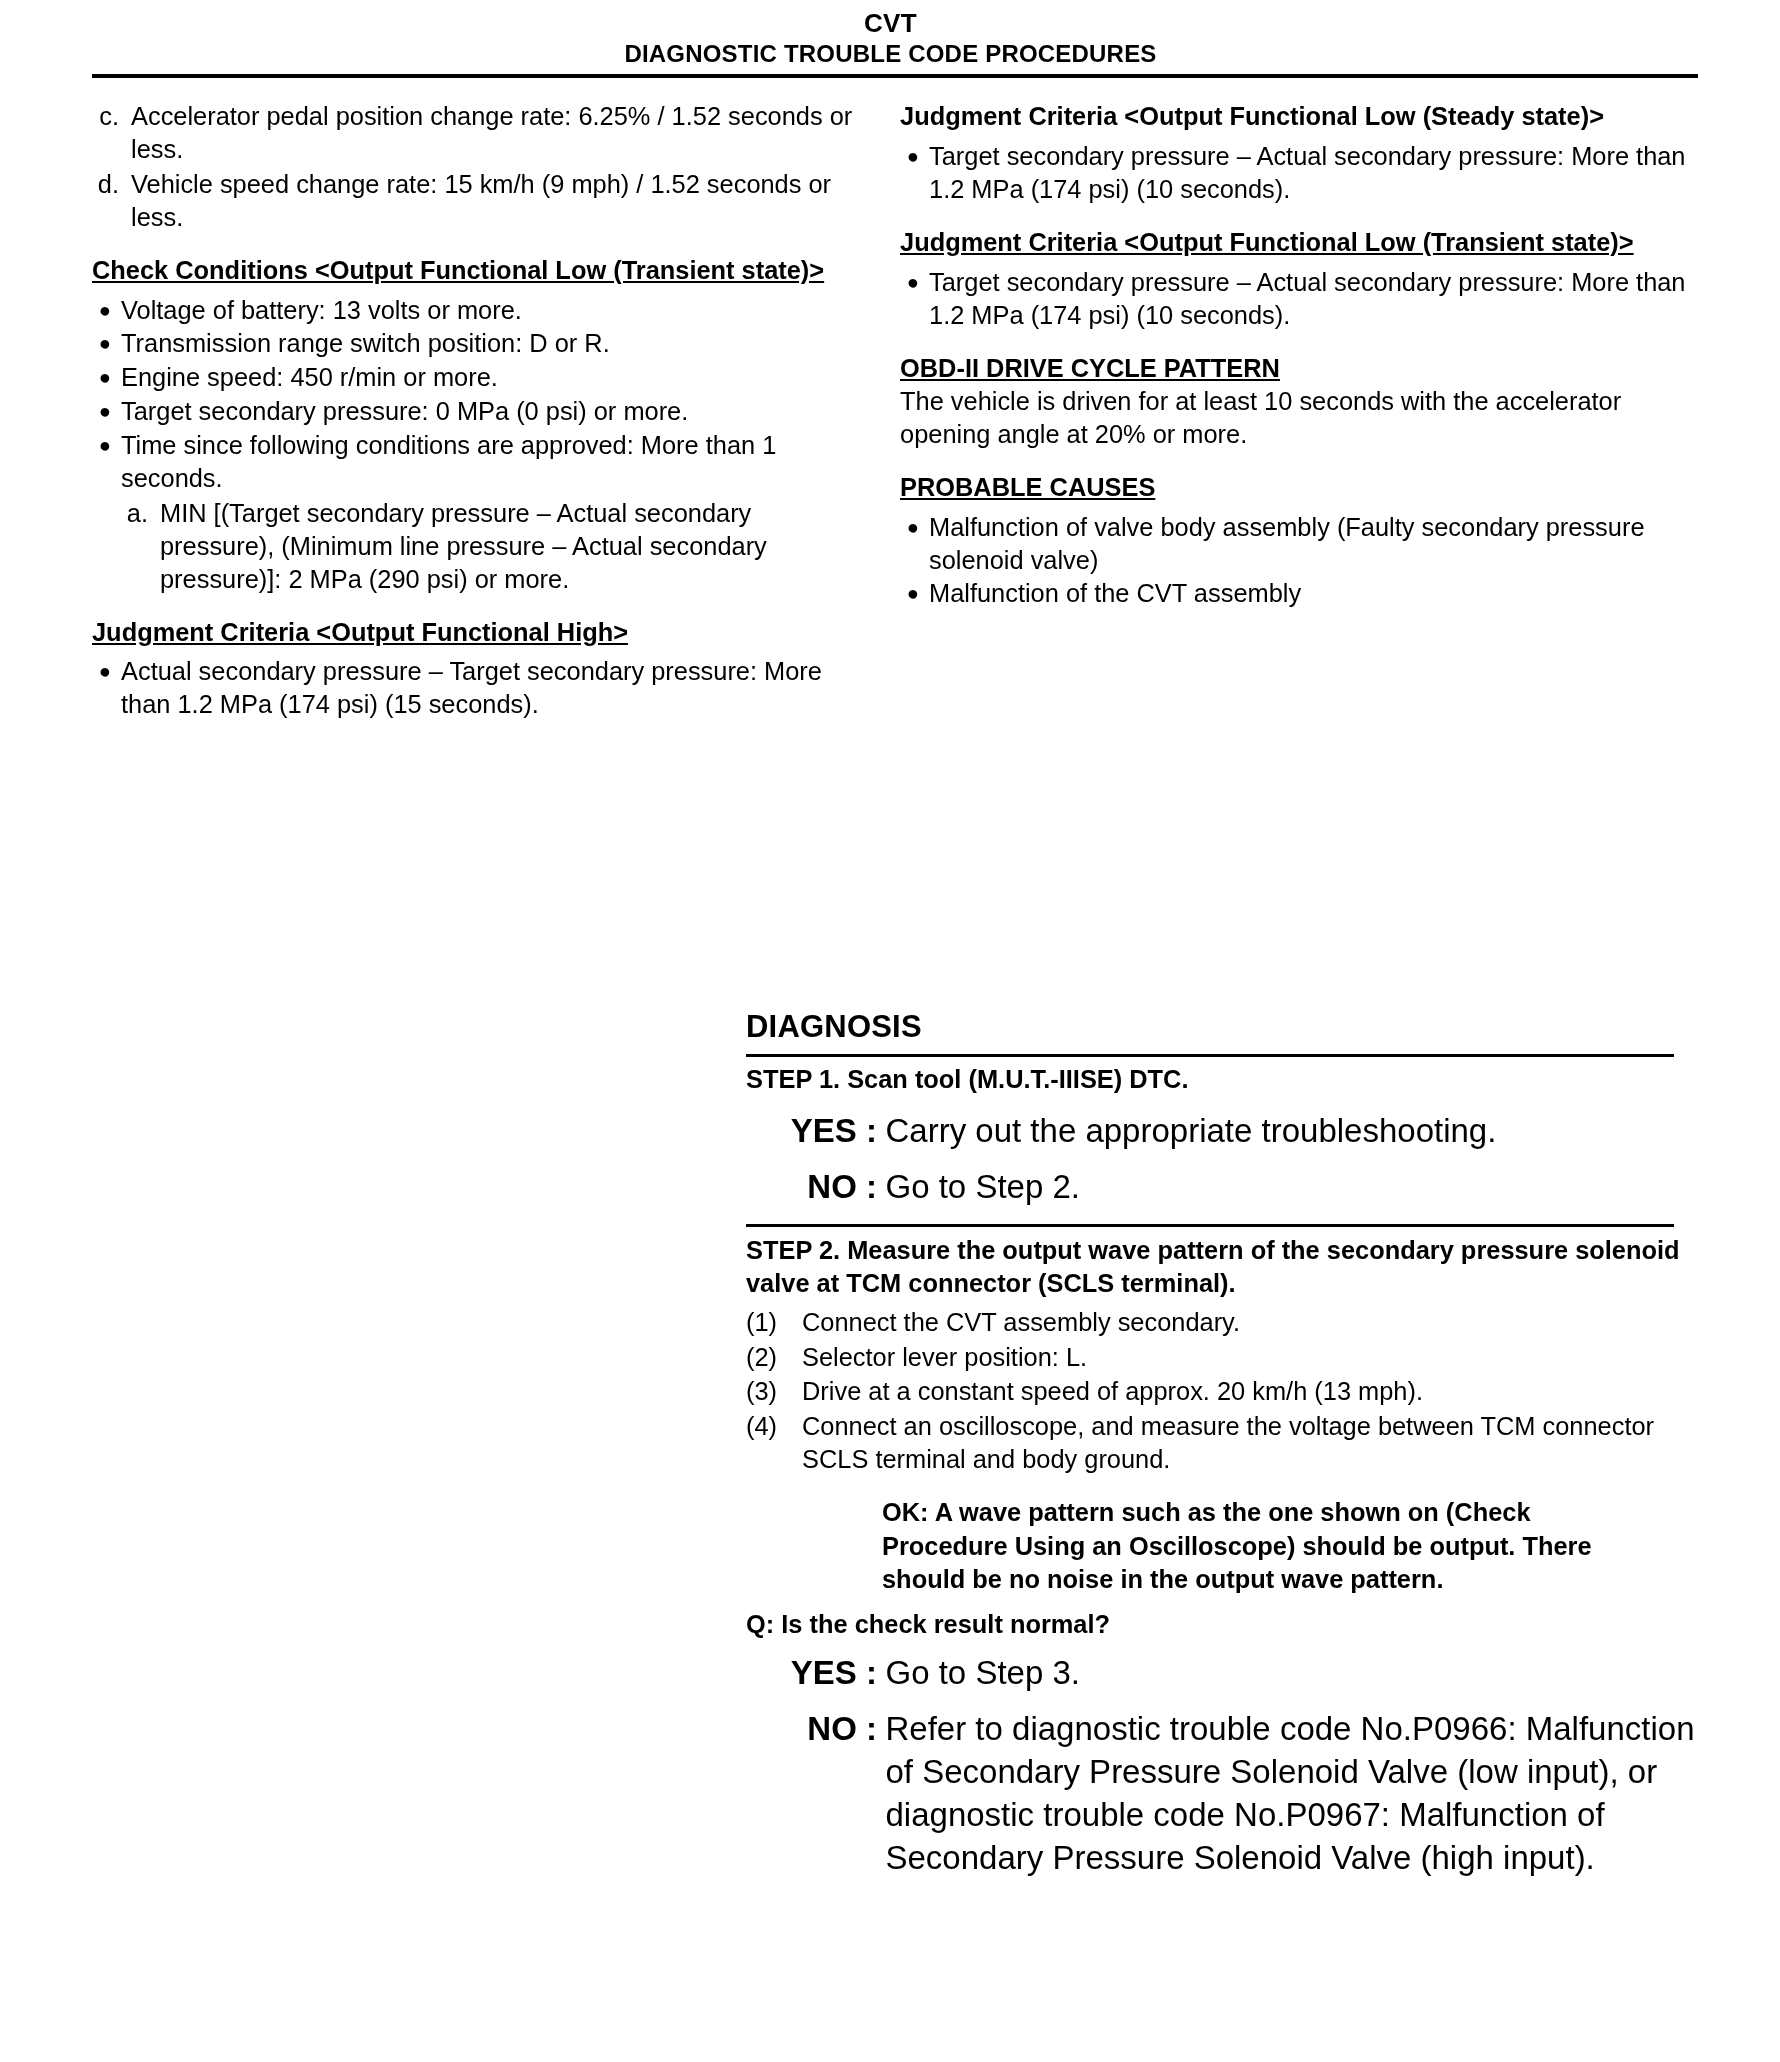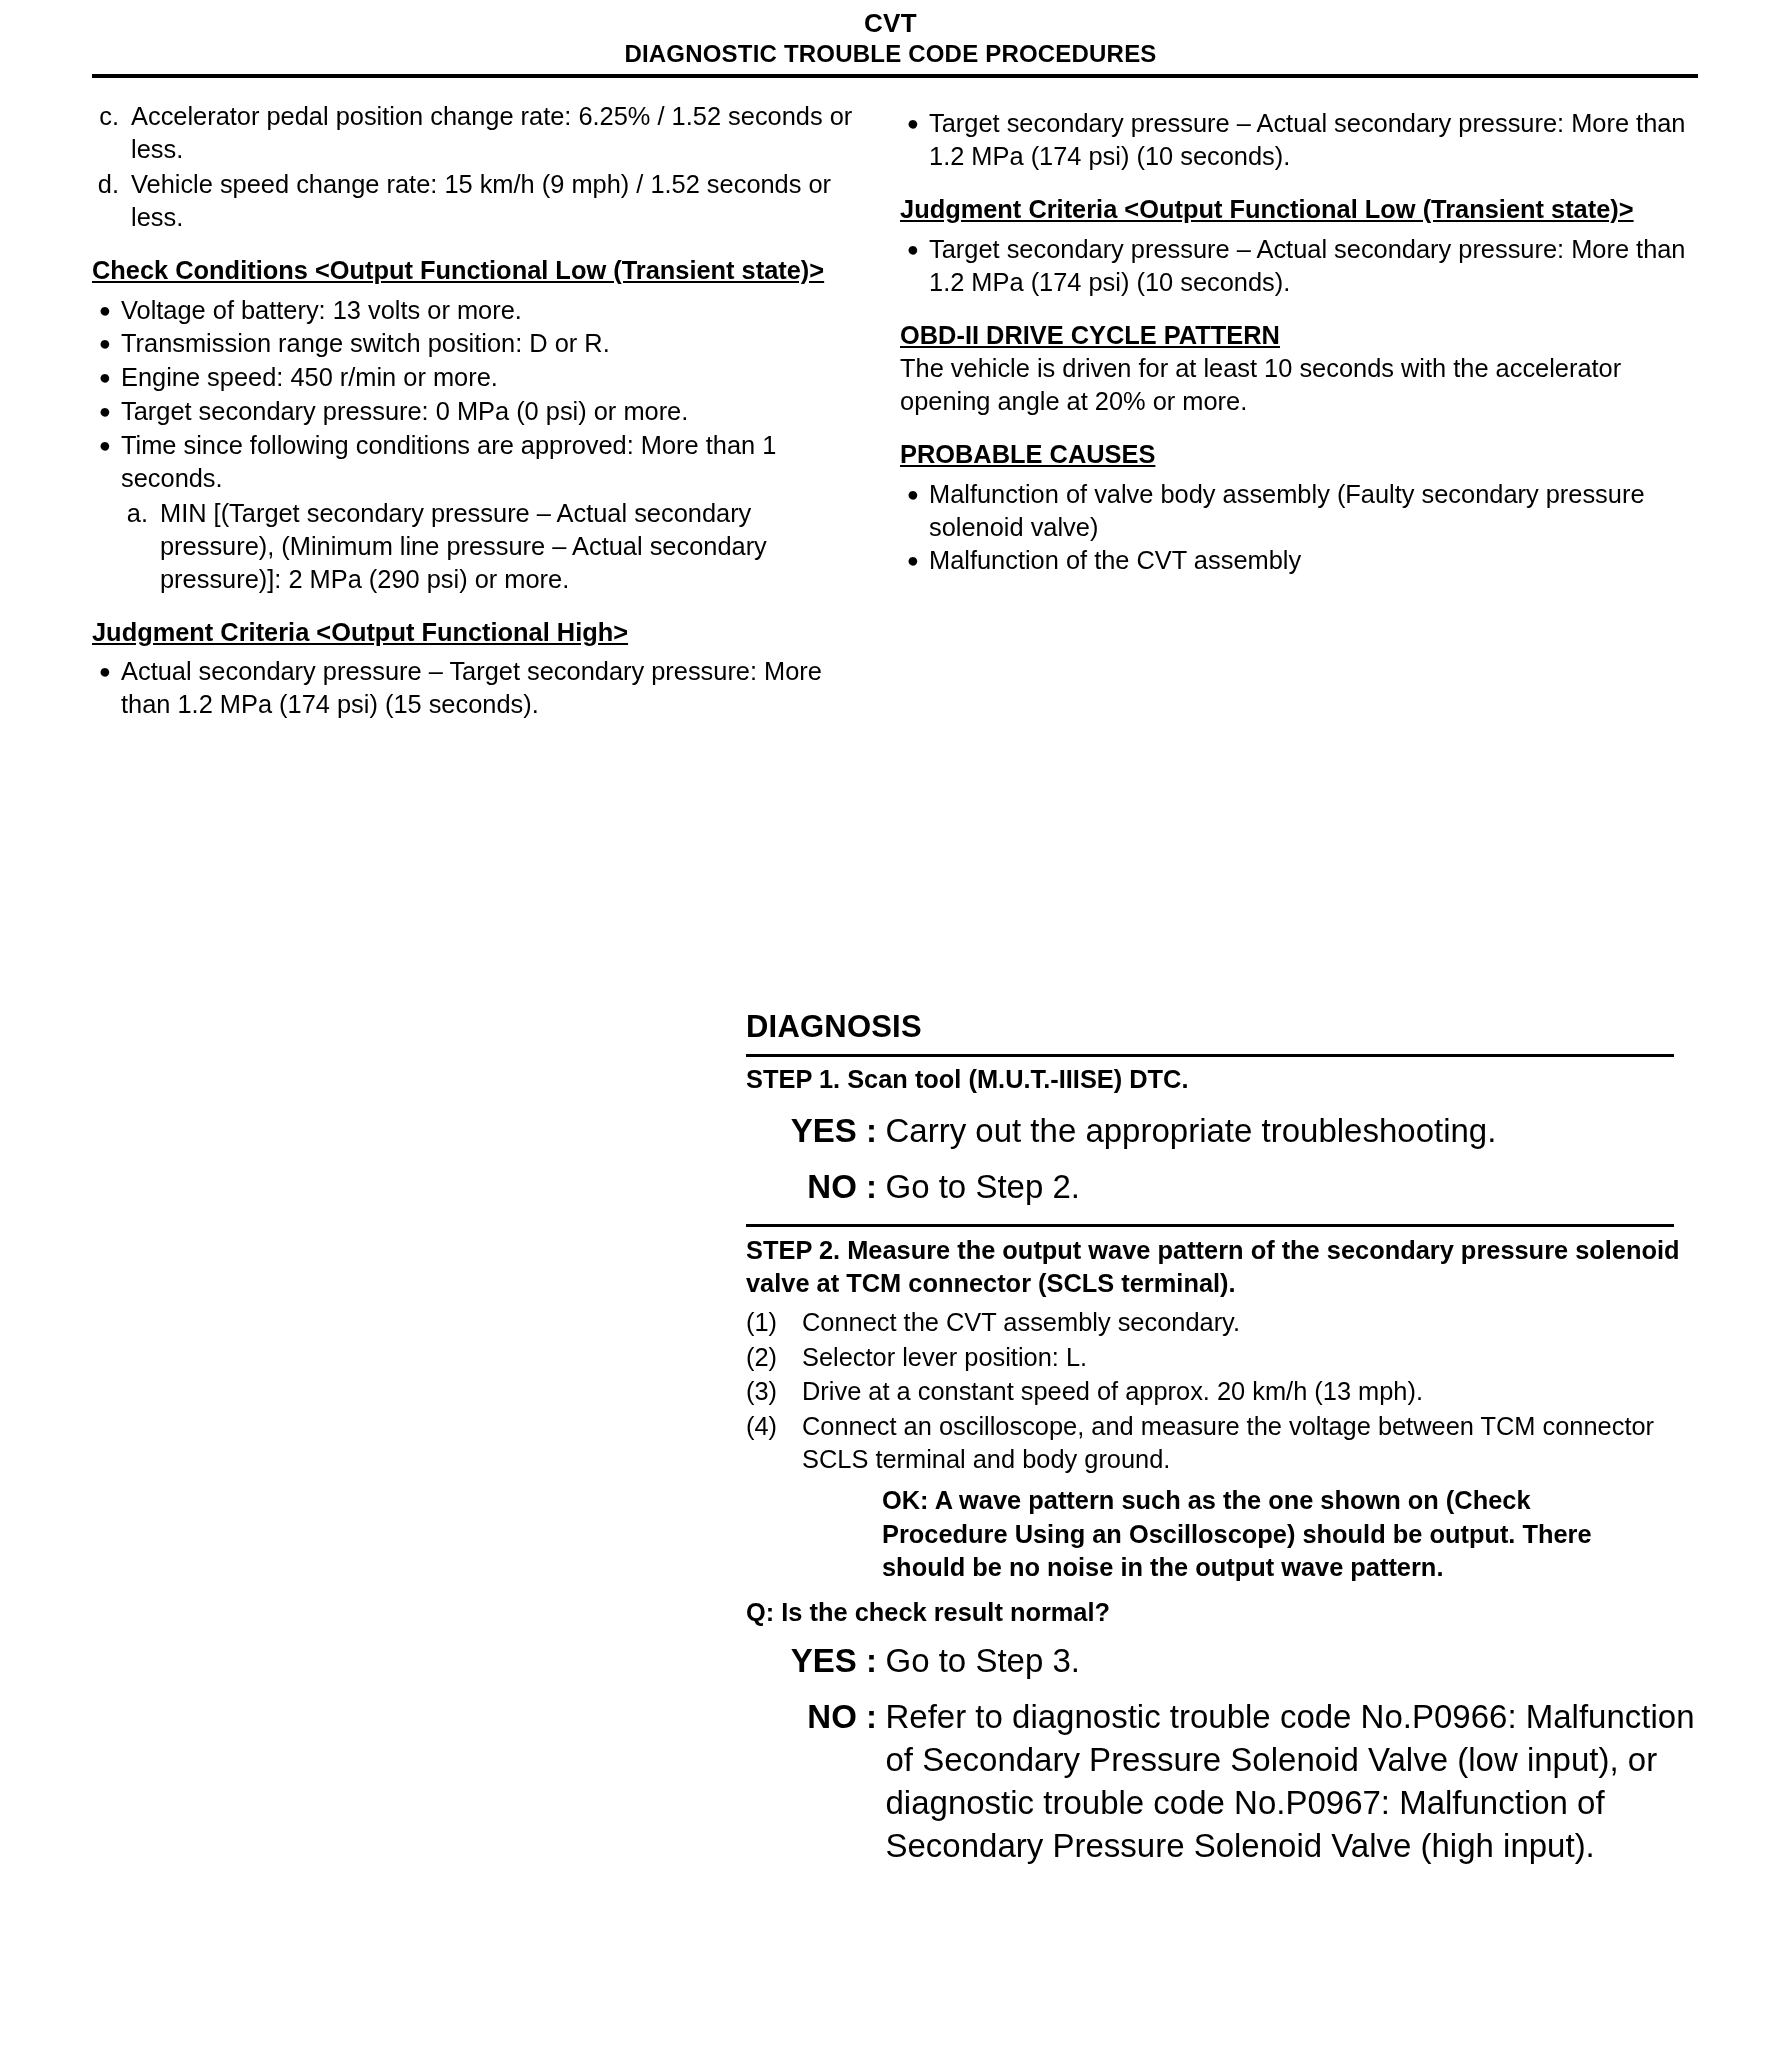--- a/index.html
+++ b/index.html
@@ -202,21 +202,21 @@
     width: 56px;
     flex: 0 0 56px;
   }
   .num-list li .body {
     flex: 1;
   }
   .ok-block {
     font-size: 25.4px;
     font-weight: bold;
     line-height: 1.32;
-    margin-top: 8px;
+    margin-top: 20px;
     margin-left: 136px;
     width: 729px;
   }
   .spacer-18 { height: 15.3px; }
 </style>
 </head>
 <body>
 
 <div class="page">
 
@@ -279,20 +279,21 @@
         <li>
           <span class="dot">●</span>
           <span class="body">Actual secondary pressure – Target secondary pressure: More than 1.2 MPa (174 psi) (15 seconds).</span>
         </li>
       </ul>
 
     </div>
 
     <div class="col-right">
 
+      <div class="bold-head hang">Judgment Criteria &lt;Output Functional Low (Steady state)&gt;</div>
       <ul class="bul-list txt blk-tight">
         <li>
           <span class="dot">●</span>
           <span class="body">Target secondary pressure – Actual secondary pressure: More than 1.2 MPa (174 psi) (10 seconds).</span>
         </li>
       </ul>
 
       <div class="bold-head blk hang">Judgment Criteria &lt;Output Functional Low (Transient state)&gt;</div>
       <ul class="bul-list txt blk-tight">
         <li>

